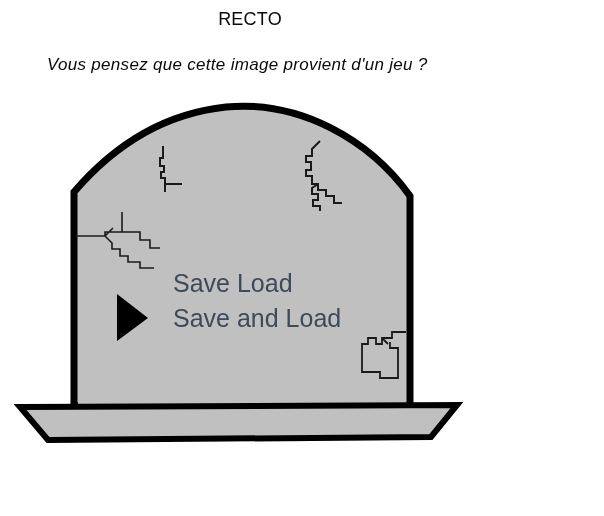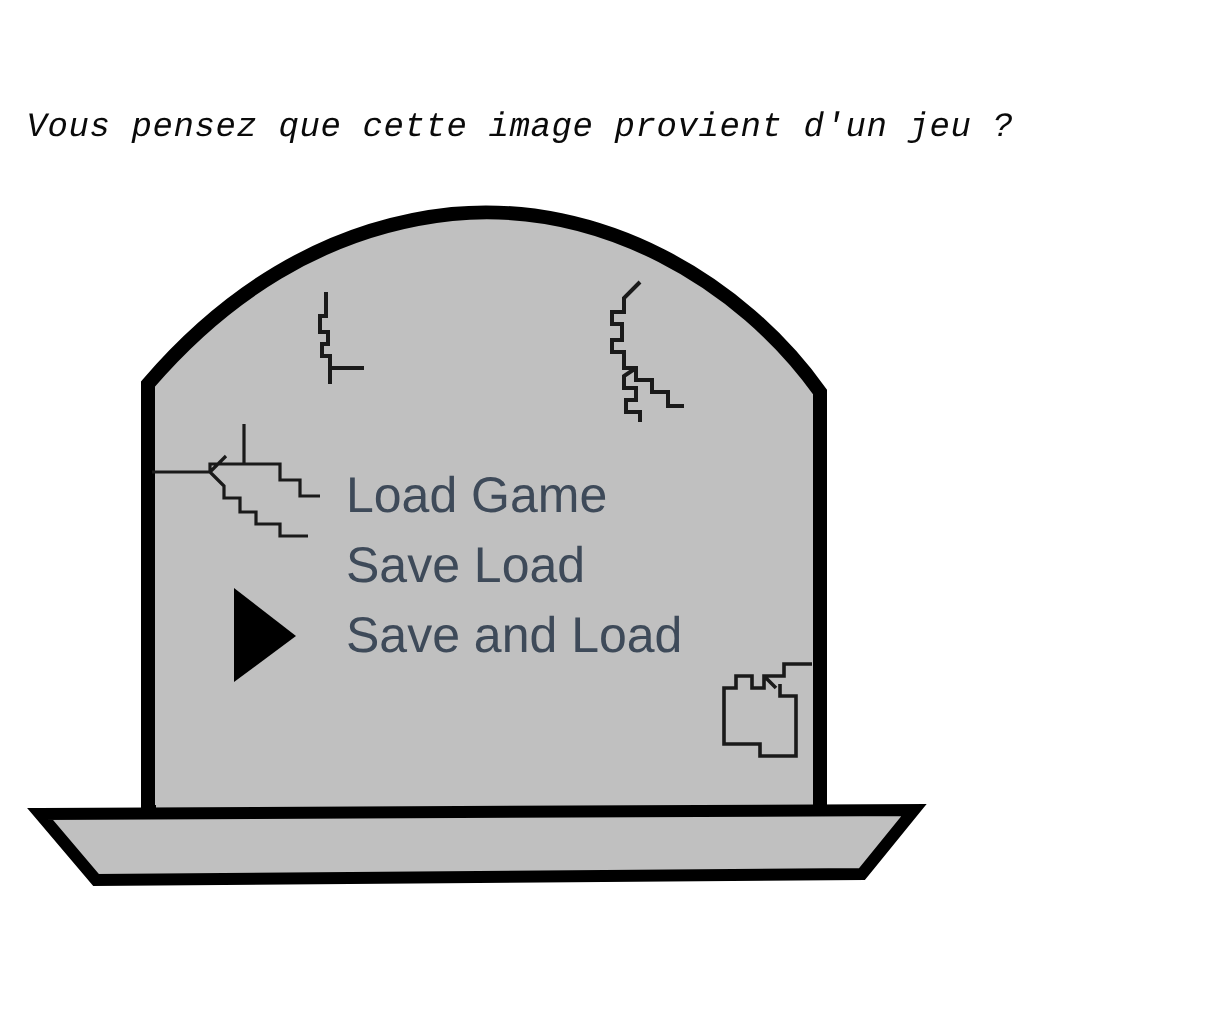--- a/index.html
+++ b/index.html
@@ -31,27 +31,27 @@
     font-size: 18px;
     line-height: 22px;
     color: #0a0a0a;
     letter-spacing: 0.2px;
   }
   #subtitle {
     position: absolute;
     left: 0;
     top: 54px;
     width: 520px;
-    text-align: center;
-    font-family: Liberation Mono, monospace;
+    font-family: Liberation Sans, sans-serif;
     font-style: italic;
     font-size: 17px;
     line-height: 22px;
     color: #0a0a0a;
     letter-spacing: 0.3px;
+    padding-left: 47px;
   }
   #scene {
     position: absolute;
     left: 0;
     top: 0;
     width: 604px;
     height: 516px;
   }
   .menu-item {
     position: absolute;
@@ -63,20 +63,21 @@
   }
   #menu-load  { left: 173px; top: 234px; }
   #menu-save  { left: 173px; top: 269px; }
   #menu-exit  { left: 173px; top: 304px; }
 </style>
 </head>
 <body>
 
 <div id="card">
 
+  <div id="title">RECTO</div>
 
   <div id="subtitle">Vous pensez que cette image provient d'un jeu ?</div>
 
   <svg id="scene" viewBox="0 0 604 516" width="604" height="516">
 
     <path d="M 74,406
              L 74,192
              C 110,150 160,114 226,107
              C 300,100 370,140 410,196
              L 410,406
@@ -104,19 +105,18 @@
 
     <path d="M 406,332 L 392,332 L 392,338 L 382,338 L 382,344 L 376,344
              L 376,338 L 368,338 L 368,344 L 362,344 L 362,356
              L 362,372 L 380,372 L 380,378 L 398,378 L 398,368
              L 398,348 L 390,348 L 390,342
              M 382,338 L 388,344" fill="none" stroke="#1a1a1a" stroke-width="1.8"></path>
 
     <path d="M 117,294 L 148,318 L 117,341 Z" fill="#000000"></path>
   </svg>
 
-  <div class="menu-item" id="menu-load">Load Game</div>
 
   <div class="menu-item" id="menu-save">Save Load</div>
 
   <div class="menu-item" id="menu-exit">Save and Load</div>
 
 </div>
 
 </body></html>

